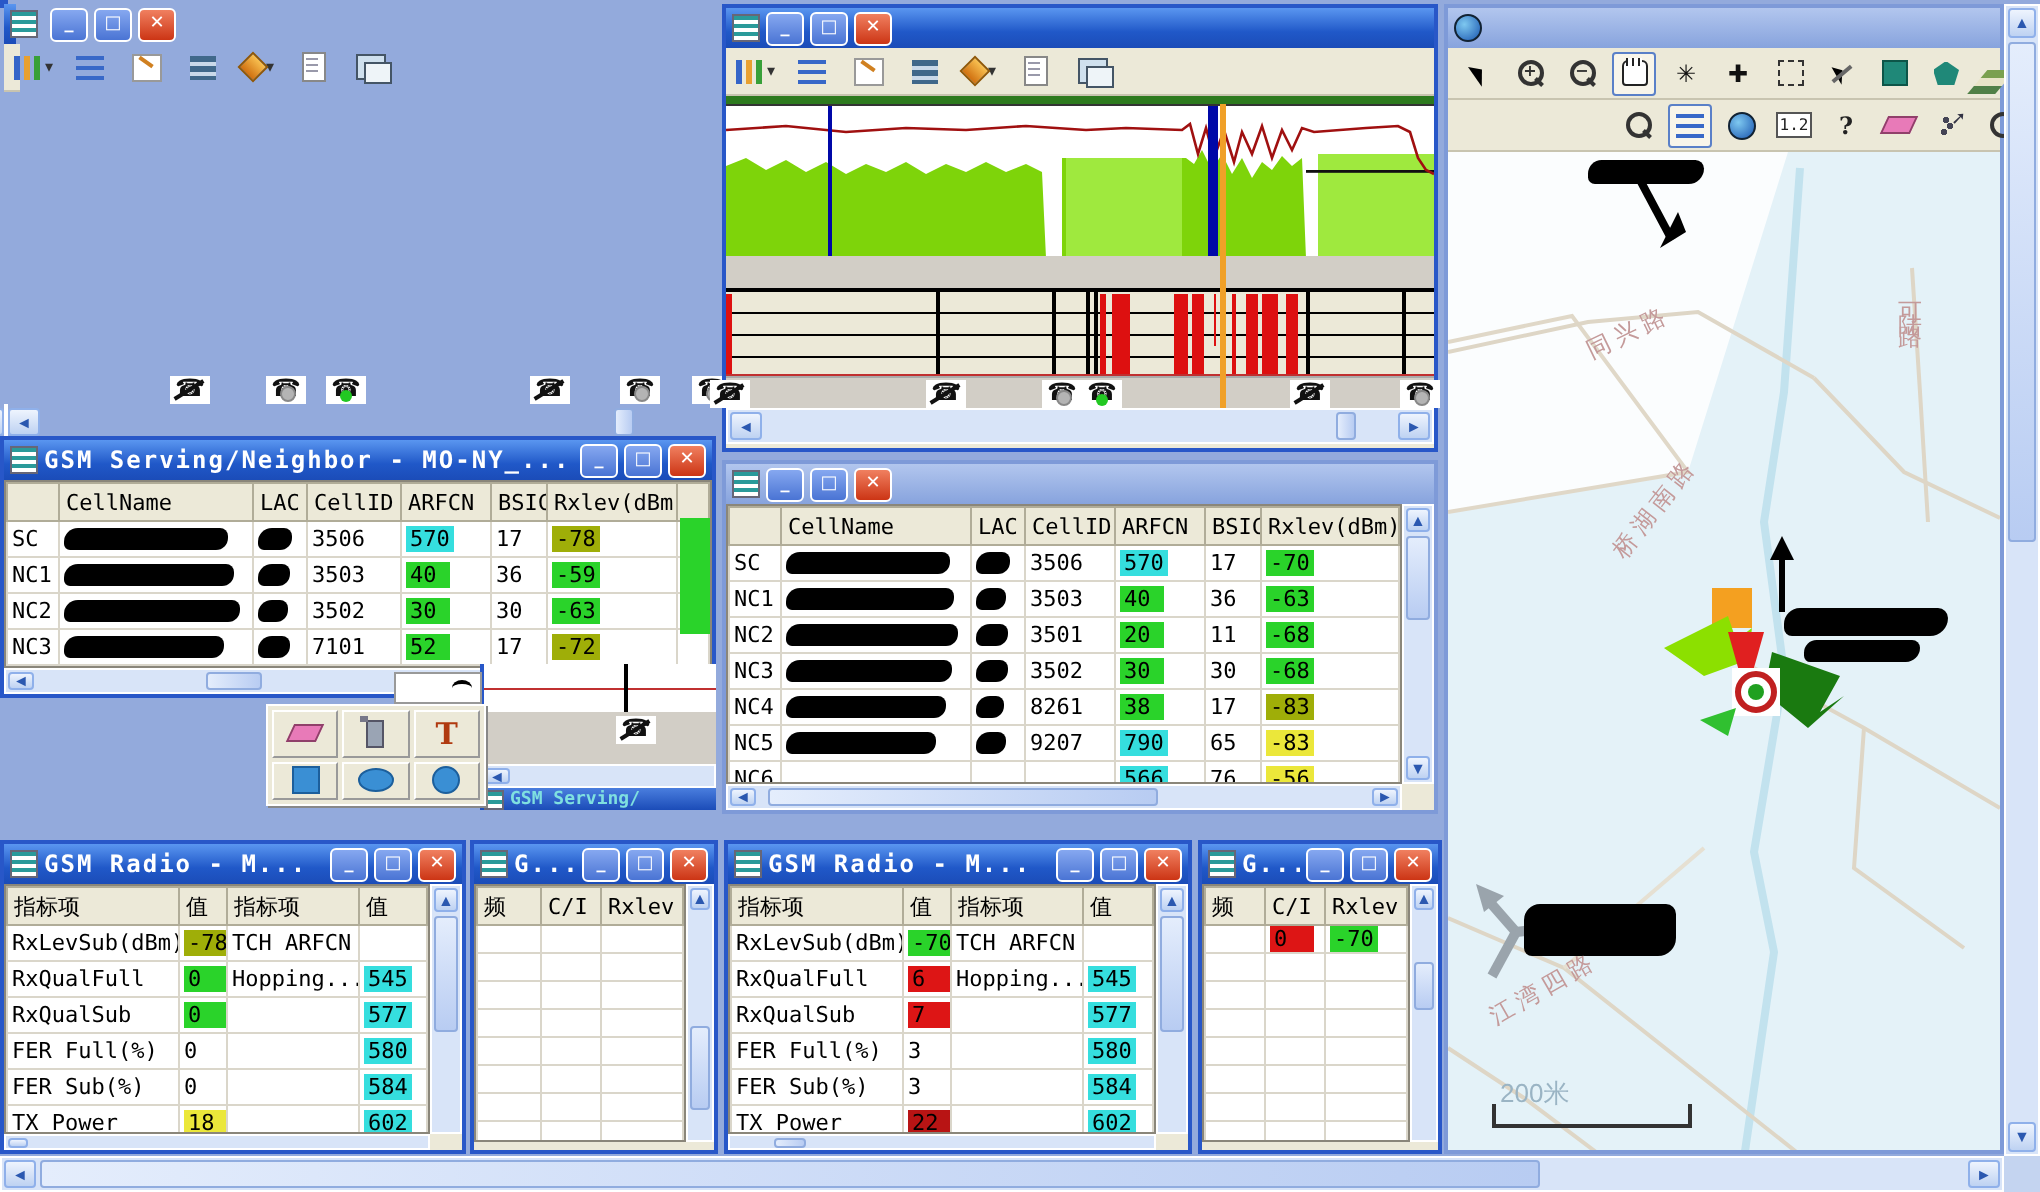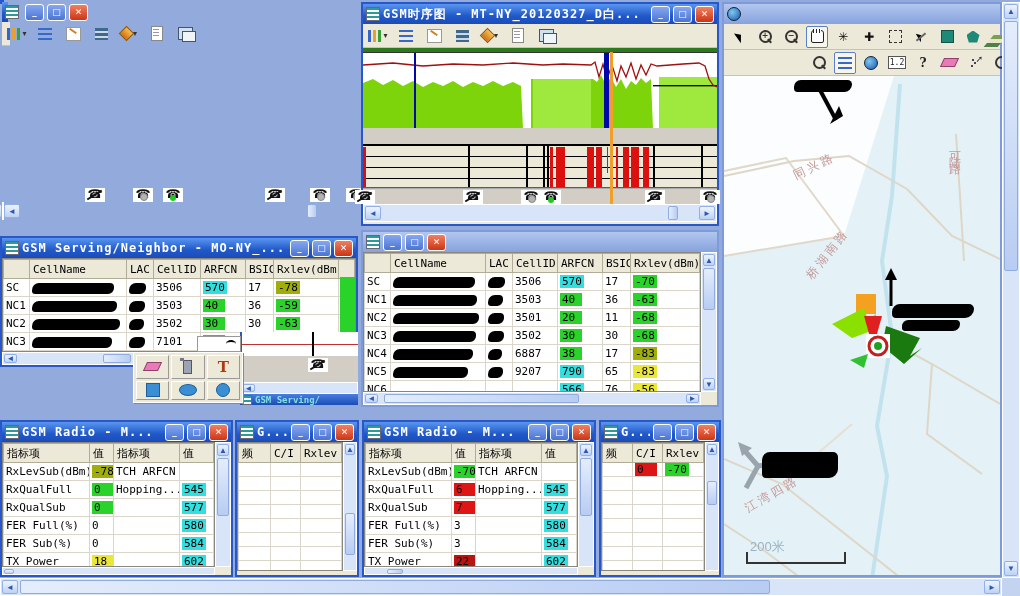--- a/index.html
+++ b/index.html
@@ -175,21 +175,20 @@
     <div class="sbh" style="left:0;right:0;top:200px;height:18px;">
       <span class="sbtn" style="left:1px;top:1px;width:16px;height:14px;">◄</span>
       <span class="sth" style="left:304px;top:1px;width:10px;height:14px;"></span>
       <span class="sbtn" style="right:1px;top:1px;width:16px;height:14px;">►</span>
     </div>
   </div>
 
   <div class="win" style="left:361;top:2px;width:358px;height:224px;left:361px;">
     <div class="tbar">
       <span class="wicon"></span>
-      <span class="ttxt">GSM时序图 - MT-NY_20120327_D白...</span>
       <span class="wbtn">_</span>
       <span class="wbtn">□</span>
       <span class="wbtn close">✕</span>
     </div>
     <div class="tools" style="top:20px;height:24px;">
       <span class="tbtn">
           <span class="ic ic-bars"></span>
           <span class="caret">▾</span>
         </span>
       <span class="tbtn">
@@ -385,21 +384,21 @@
       <div class="blob" style="left:38px;top:376px;width:76px;height:26px;"></div>
       <div class="mlabel" style="left:68px;top:82px;transform:rotate(-26deg);">同兴路</div>
       <div class="mlabel" style="left:222px;top:65px;writing-mode:vertical-rl;letter-spacing:6px;">可陆路</div>
       <div class="mlabel" style="left:92px;top:190px;transform:rotate(-52deg);transform-origin:left bottom;">桥湖南路</div>
       <div class="mlabel" style="left:18px;top:410px;transform:rotate(-30deg);">江湾四路</div>
       <div style="position:absolute;left:26px;top:462px;color:#9ab4c4;font-size:13px;">200米</div>
       <div style="position:absolute;left:22px;top:476px;width:96px;height:10px;border-left:2px solid #333;border-right:2px solid #333;border-bottom:2px solid #333;"></div>
     </div>
   </div>
 
-  <div class="win" style="left:0;top:236px;width:358px;height:131px;">
+  <div class="win" style="left:0;top:218px;width:358px;height:131px;">
     <div class="tbar">
       <span class="wicon"></span>
       <span class="ttxt">GSM Serving/Neighbor - MO-NY_...</span>
       <span class="wbtn">_</span>
       <span class="wbtn">□</span>
       <span class="wbtn close">✕</span>
     </div>
     <div class="tblwrap" style="top:20px;left:0;right:0;bottom:13px;">
       <table>
         <colgroup>
@@ -612,21 +611,21 @@
               <td><span class="redact" style="width: 16px;"></span></td>
               <td>3502</td>
               <td><span class="val" style="background: rgb(42, 211, 42);">30</span></td>
               <td>30</td>
               <td><span class="val" style="background: rgb(42, 211, 42);">-68</span></td>
             </tr>
             <tr>
               <td>NC4</td>
               <td><span class="redact" style="width: 80px;"></span></td>
               <td><span class="redact" style="width: 14px;"></span></td>
-              <td>6887</td>
+              <td>8261</td>
               <td><span class="val" style="background: rgb(42, 211, 42);">38</span></td>
               <td>17</td>
               <td><span class="val" style="background: rgb(159, 174, 8);">-83</span></td>
             </tr>
             <tr>
               <td>NC5</td>
               <td><span class="redact" style="width: 75px;"></span></td>
               <td><span class="redact" style="width: 15px;"></span></td>
               <td>9207</td>
               <td><span class="val" style="background: rgb(53, 222, 222);">790</span></td>

